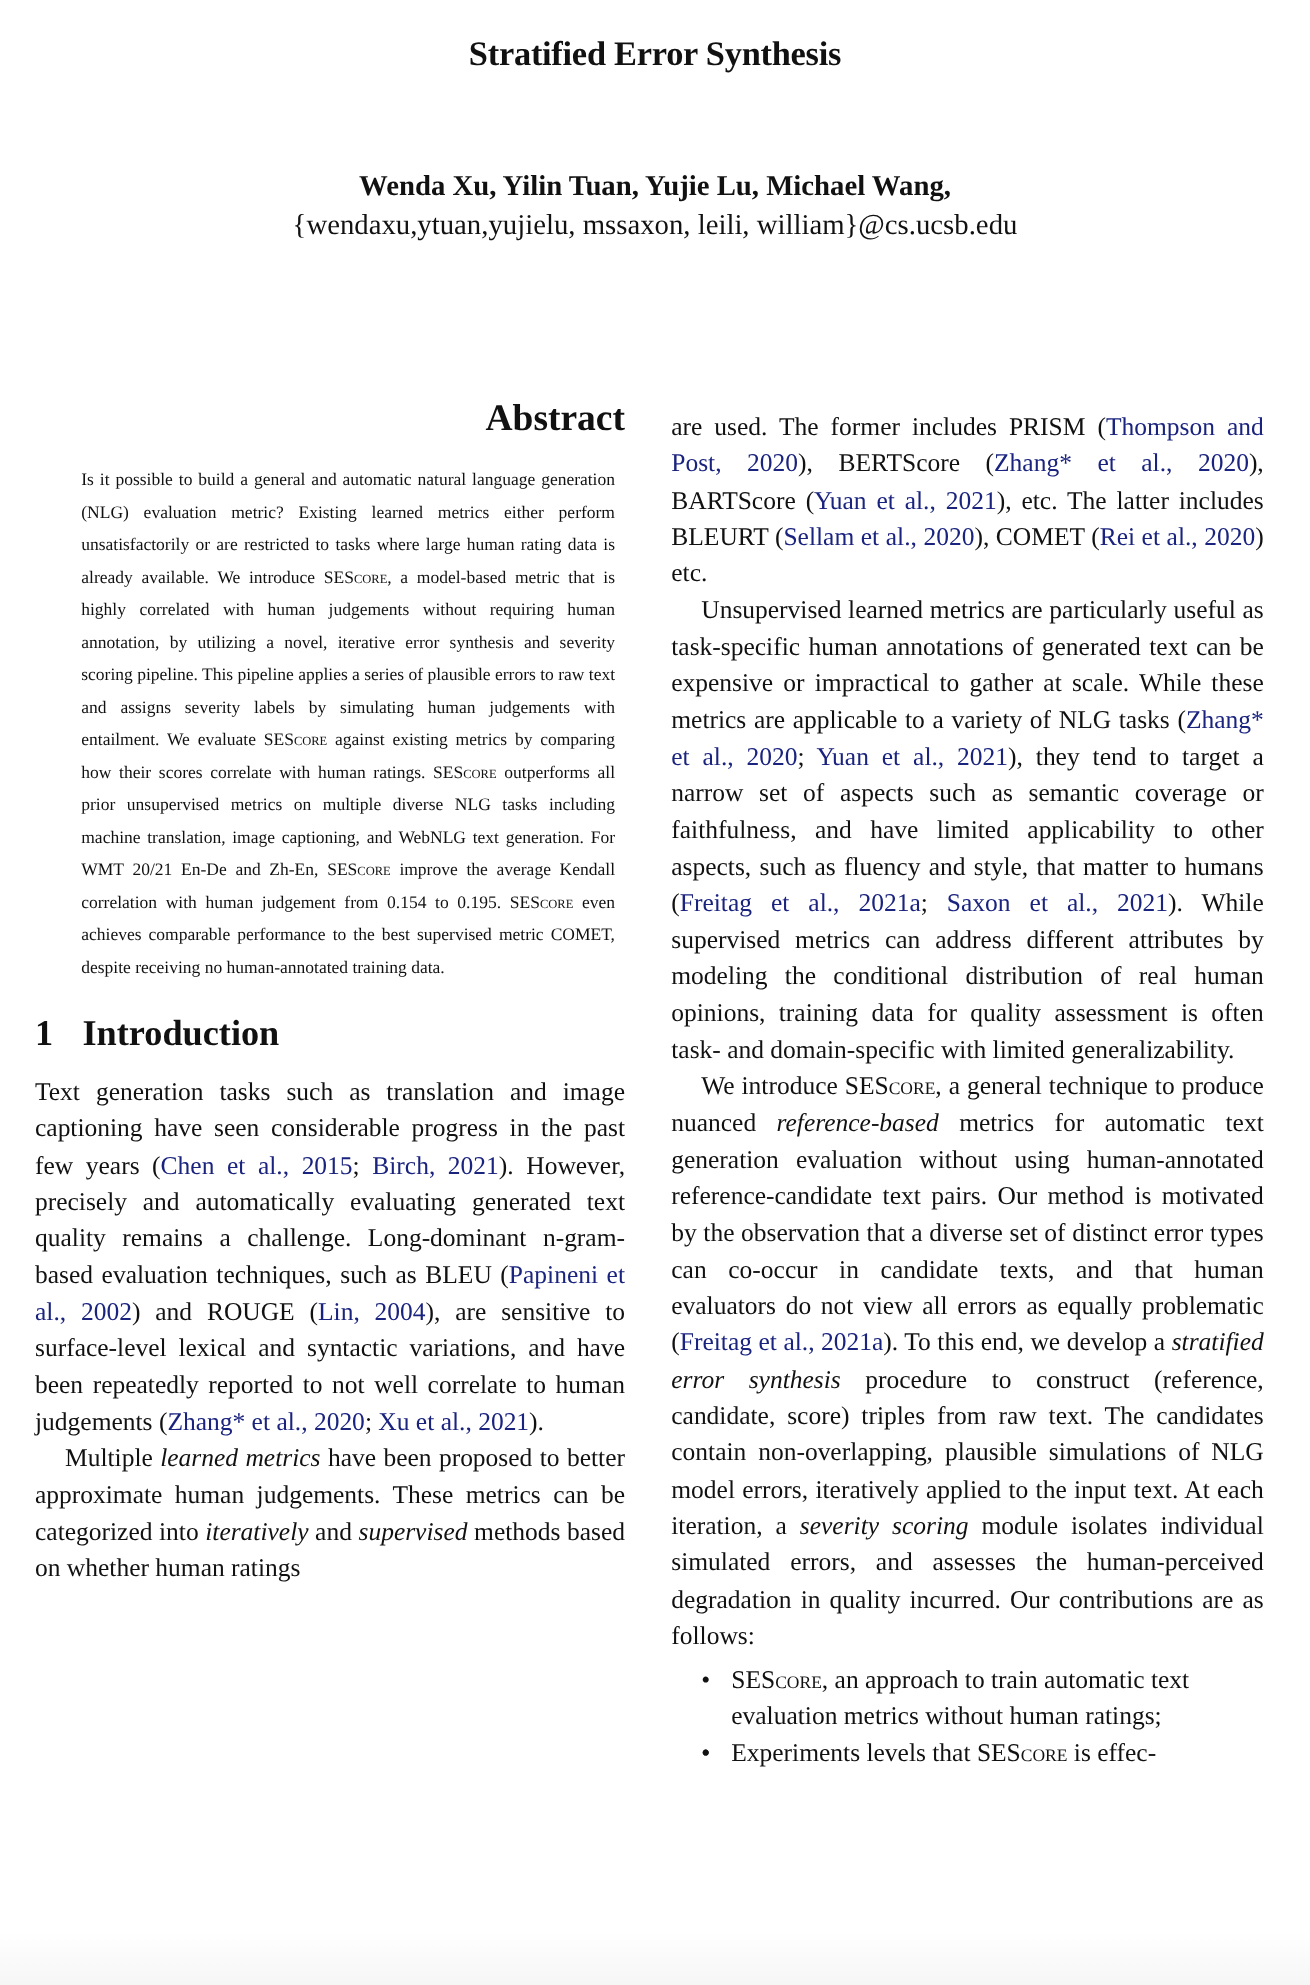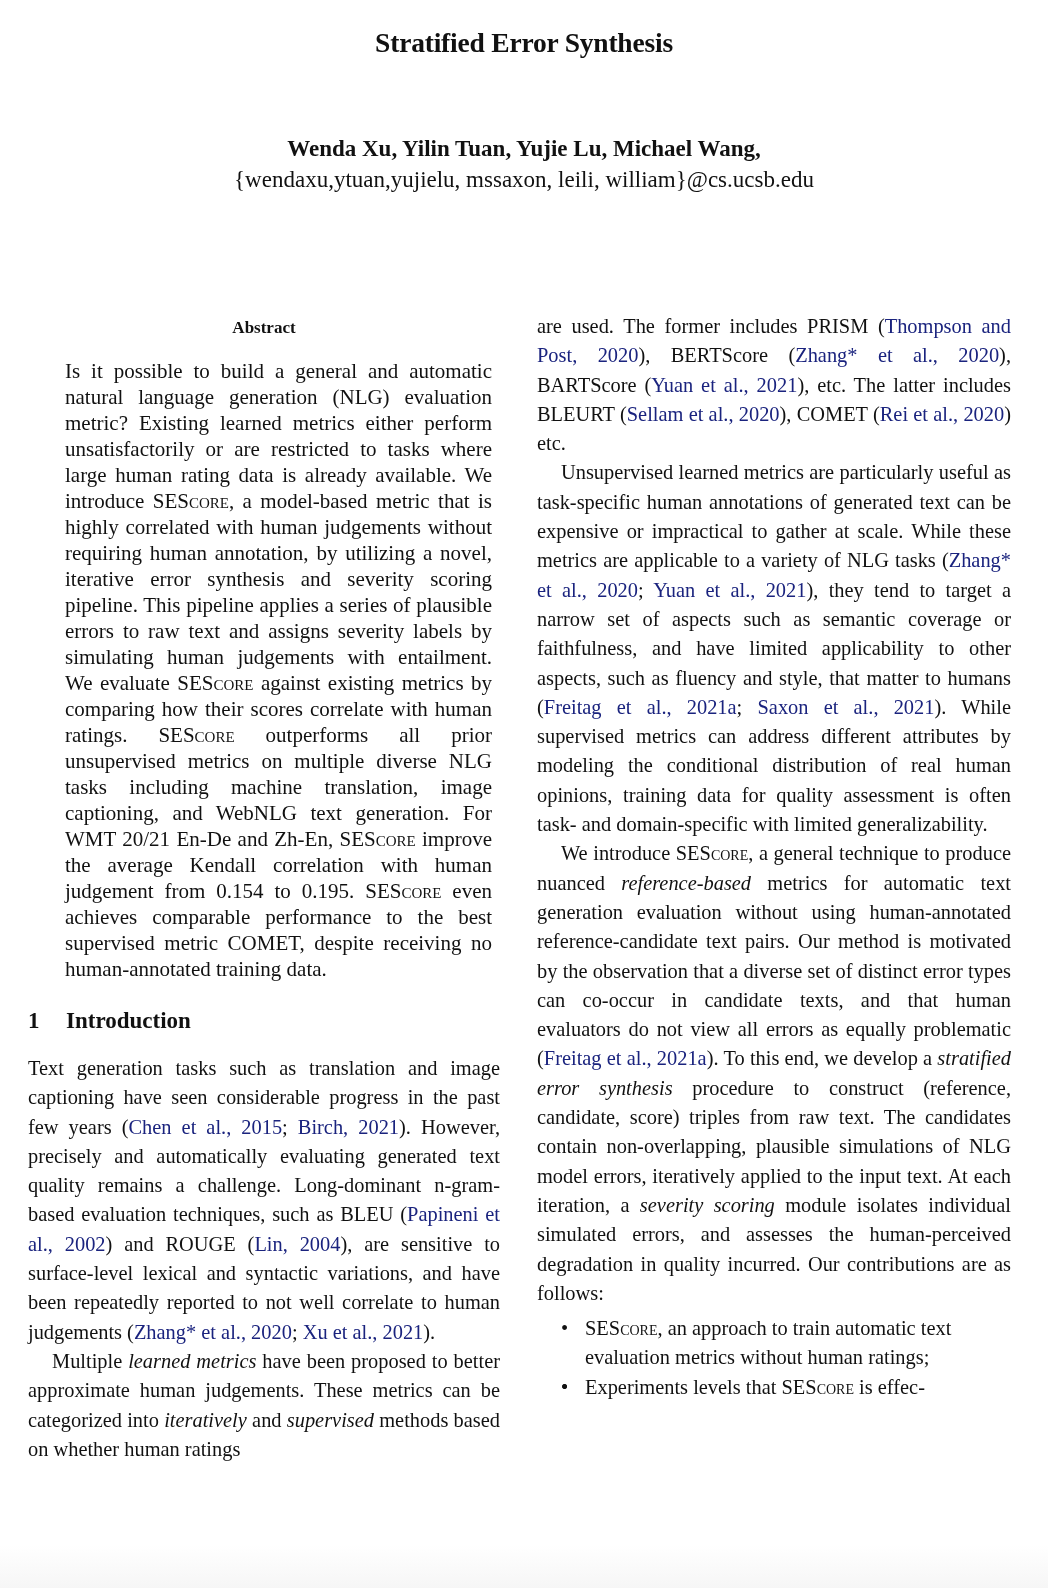--- a/index.html
+++ b/index.html
@@ -14,31 +14,31 @@
       text-align: center; font-weight: bold; font-size: 27.5px; line-height: 33px;
       letter-spacing: -0.2px;
     }
     .authors {
       position: absolute; left: 40px; top: 134px; width: 968px;
       text-align: center; font-size: 23px; line-height: 30.5px;
     }
     .authors .names { font-weight: bold; }
     .col { position: absolute; }
     .left-col { left: 28px; top: 318px; width: 472px; }
-    .right-col { left: 537px; top: 312px; width: 474px; }
+    .right-col { left: 537px; top: 328px; width: 474px; }
     .abs-head {
-      text-align: center; font-weight: bold; font-size: 17px; margin: 0 0 20px 0;
+      text-align: right; font-weight: bold; font-size: 30px; margin: 0 0 20px 0;
     }
     .abstract {
-      margin-left: 37px; width: 427px; font-size: 21px; line-height: 26px;
+      margin-left: 37px; width: 427px; font-size: 14px; line-height: 26px;
       text-align: justify;
     }
     .sc { font-variant: small-caps; }
     .section-head {
-      margin-top: 24px; font-weight: bold; font-size: 23px; line-height: 30px;
+      margin-top: 24px; font-weight: bold; font-size: 29px; line-height: 30px;
     }
     .section-head .num { display: inline-block; width: 38px; }
     .body-text {
       font-size: 20.4px; line-height: 29.3px; text-align: justify; margin: 0;
     }
     .intro-first { margin-top: 18px; }
     .indent { text-indent: 24px; }
     .cite { color: #1a237e; }
     em { font-style: italic; }
     ul.contrib { list-style: none; margin: 6px 0 0 0; padding: 0 0 0 24px; }

